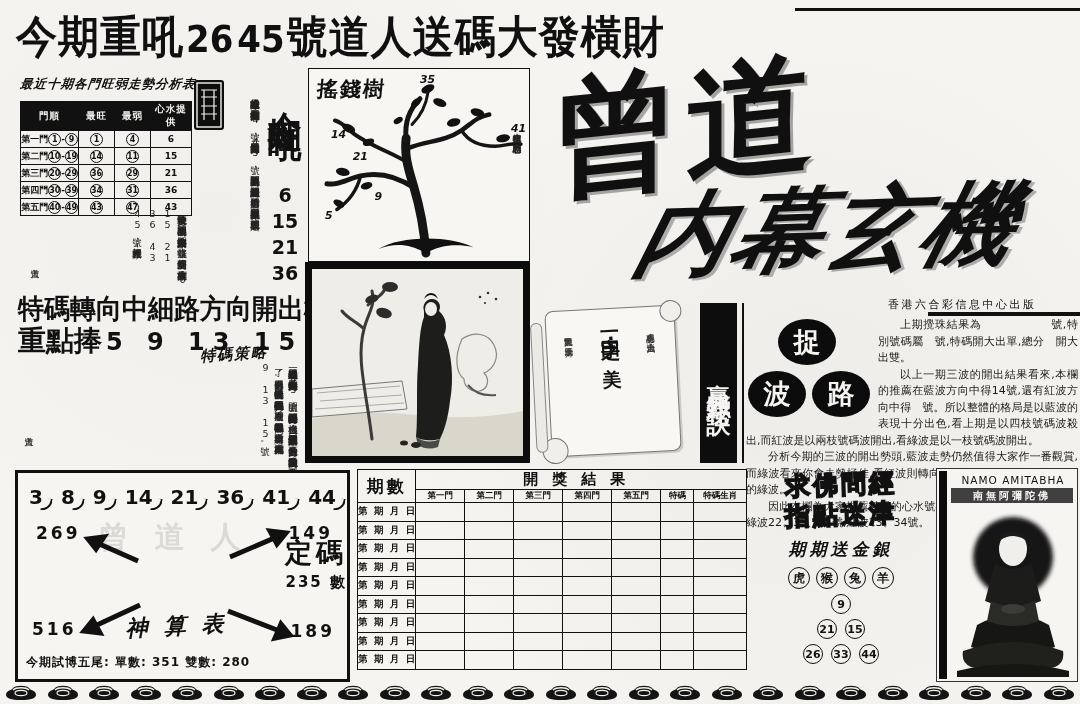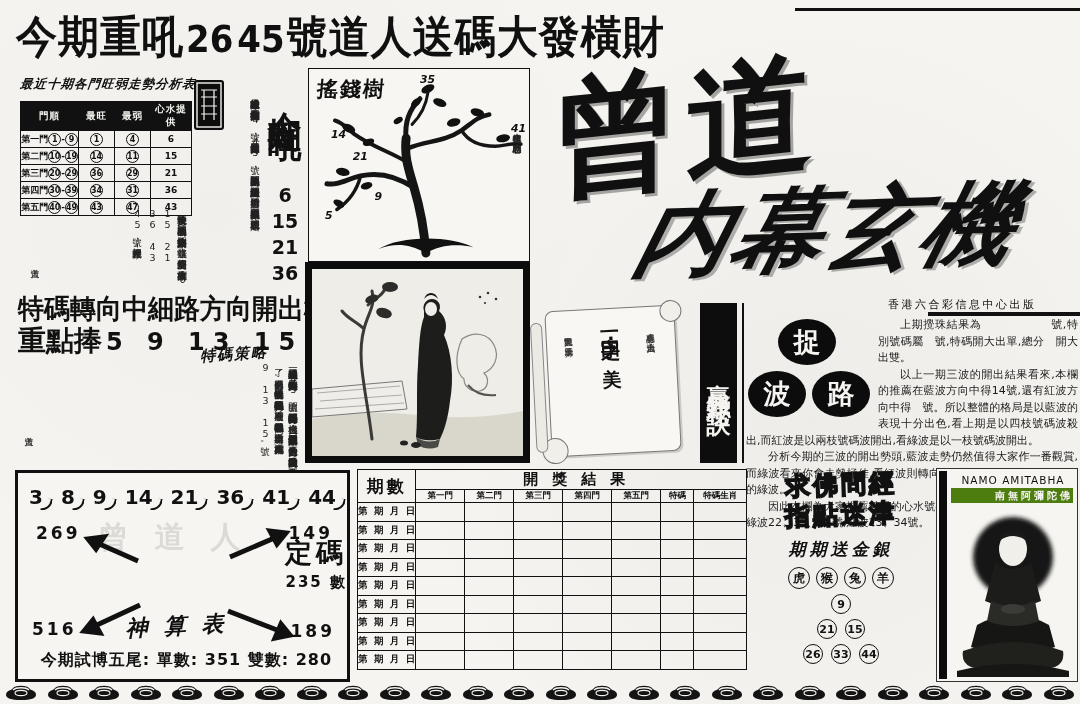--- a/index.html
+++ b/index.html
@@ -92,21 +92,21 @@
   .magic-nums { position:absolute; left:0; right:0; top:12px; display:flex; justify-content:center; gap:18px; }
   .swoosh { position:relative; font-size:20px; font-weight:900; }
   .swoosh::after { content:''; position:absolute; right:-9px; bottom:-2px; width:9px; height:11px; border-right:2px solid #111; border-bottom:2px solid #111; border-bottom-right-radius:12px; transform:rotate(8deg); }
   .corner { position:absolute; font-size:17px; font-weight:bold; letter-spacing:3px; }
   .c-tl { left:18px; top:50px; } .c-tr { right:14px; top:50px; }
   .c-bl { left:14px; bottom:40px;margin-top:25px; } .c-br { right:12px; bottom:38px; }
   .magic-center { position:absolute; left:0; right:0; top:62px; text-align:right; }
   .magic-center .t1 { font-size:27px; font-weight:900; letter-spacing:4px; }
   .magic-center .t2 { font-size:15px; font-weight:bold; margin-top:2px; letter-spacing:2px; }
   .magic-god { position:absolute; left:0; right:0; top:138px; text-align:center; font-size:22px; font-weight:900; font-style:italic; letter-spacing:16px; transform:rotate(-3deg); }
-  .magic-bottom { position:absolute; left:8px; right:0; bottom:8px; text-align:center; font-size:16px; font-weight:900; letter-spacing:1px; }
+  .magic-bottom { position:absolute; left:8px; right:0; bottom:8px; text-align:left; font-size:12px; font-weight:900; letter-spacing:1px; }
   .watermark { position:absolute; left:50%; top:44px; transform:translateX(-50%); font-size:30px; letter-spacing:26px; color:rgba(60,60,60,0.14); white-space:nowrap; font-weight:bold; }
 
   
   .resultswrap { left:357px; top:469px; width:390px; height:210px; }
   table.results { border-collapse:collapse; width:100%; table-layout:fixed;font-family:Liberation Serif, serif; }
   table.results th, table.results td { border:1.2px solid #111; text-align:center; overflow:hidden; white-space:nowrap; }
   .rt-issue { font-size:17px; font-weight:900; letter-spacing:3px; }
   .rt-main { font-size:15px; font-weight:900; letter-spacing:14px; height:16px; }
   .rt-sub { font-size:8.5px; font-weight:bold; height:12px; }
   .rt-row td { height:18.5px; font-size:9.5px; font-weight:bold; letter-spacing:2px; }
@@ -117,21 +117,21 @@
   .ask-gift { font-size:17px; font-weight:bold; font-style:italic; letter-spacing:4px; margin-top:8px; }
   .zrow { display:flex; justify-content:center; gap:6px; margin-top:6px; }
   .zc { width:22px; height:22px; border:1.6px solid #111; border-radius:50%; display:flex; align-items:center; justify-content:center; font-size:12px; font-weight:bold; }
   .nrow { display:flex; justify-content:center; gap:8px; margin-top:5px; }
   .nc { width:20px; height:20px; border:1.6px solid #111; border-radius:50%; display:flex; align-items:center; justify-content:center; font-size:11px; font-weight:bold; }
 
   
   .buddha { left:936px; top:468px; width:142px; height:214px; background:#f6f5f1; border:1px solid #333; }
   .buddha-bar { position:absolute; left:2px; top:2px; bottom:2px; width:8px; background:#0c0c0c; }
   .buddha-latin { position:absolute; left:14px; right:2px; top:5px; font-size:10.5px; font-weight:400; letter-spacing:1px; text-align:center; }
-  .buddha-cn { position:absolute; left:14px; right:4px; top:19px; height:15px; background:#4d7c0f; color:#f5f4f0; font-size:10px; font-weight:bold; letter-spacing:3px; text-align:right; line-height:15px; }
+  .buddha-cn { position:absolute; left:14px; right:4px; top:19px; height:15px; background:#404040; color:#f5f4f0; font-size:10px; font-weight:bold; letter-spacing:3px; text-align:center; line-height:15px; }
   .buddha svg.fig { position:absolute; left:10px; top:36px; width:130px; height:174px; }
 
   
   .ingots { left:0; top:684px; width:1080px; height:20px; display:flex; justify-content:space-between; align-items:center; padding:0 4px; }
   .ingots svg { width:34px; height:17px; }
 </style>
 </head>
 <body>
 
 <div id="page">

